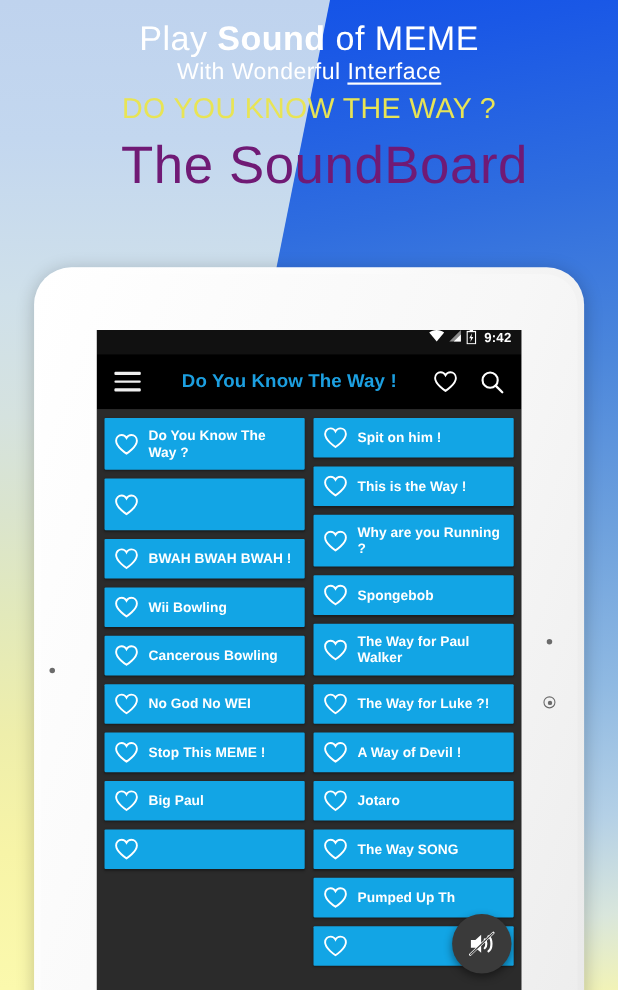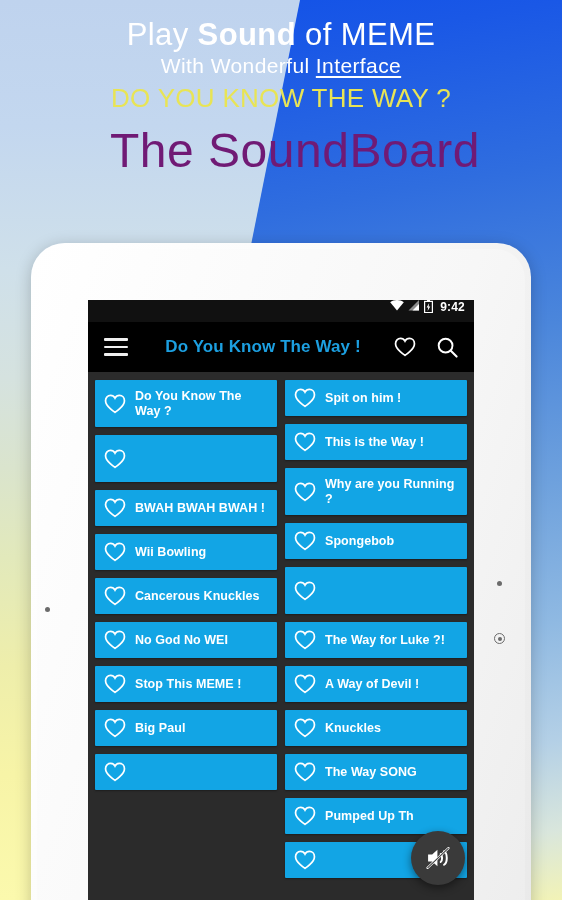--- a/index.html
+++ b/index.html
@@ -225,21 +225,21 @@
           <div class="cell h1">
             <svg class="heart" width="22" height="20" viewBox="0 0 24 22">
               <path d="M12 20.2 C12 20.2 1.6 13.6 1.6 7.3 C1.6 3.9 4.1 1.6 7.1 1.6 C9.3 1.6 11.1 2.9 12 4.6 C12.9 2.9 14.7 1.6 16.9 1.6 C19.9 1.6 22.4 3.9 22.4 7.3 C22.4 13.6 12 20.2 12 20.2 Z" fill="none" stroke="#ffffff" stroke-width="1.9"></path>
             </svg>
             <span class="label">Wii Bowling</span>
           </div>
           <div class="cell h1">
             <svg class="heart" width="22" height="20" viewBox="0 0 24 22">
               <path d="M12 20.2 C12 20.2 1.6 13.6 1.6 7.3 C1.6 3.9 4.1 1.6 7.1 1.6 C9.3 1.6 11.1 2.9 12 4.6 C12.9 2.9 14.7 1.6 16.9 1.6 C19.9 1.6 22.4 3.9 22.4 7.3 C22.4 13.6 12 20.2 12 20.2 Z" fill="none" stroke="#ffffff" stroke-width="1.9"></path>
             </svg>
-            <span class="label">Cancerous Knuckles</span>
+            <span class="label">Cancerous Bowling</span>
           </div>
           <div class="cell h1">
             <svg class="heart" width="22" height="20" viewBox="0 0 24 22">
               <path d="M12 20.2 C12 20.2 1.6 13.6 1.6 7.3 C1.6 3.9 4.1 1.6 7.1 1.6 C9.3 1.6 11.1 2.9 12 4.6 C12.9 2.9 14.7 1.6 16.9 1.6 C19.9 1.6 22.4 3.9 22.4 7.3 C22.4 13.6 12 20.2 12 20.2 Z" fill="none" stroke="#ffffff" stroke-width="1.9"></path>
             </svg>
             <span class="label">No God No WEI</span>
           </div>
           <div class="cell h1">
             <svg class="heart" width="22" height="20" viewBox="0 0 24 22">
               <path d="M12 20.2 C12 20.2 1.6 13.6 1.6 7.3 C1.6 3.9 4.1 1.6 7.1 1.6 C9.3 1.6 11.1 2.9 12 4.6 C12.9 2.9 14.7 1.6 16.9 1.6 C19.9 1.6 22.4 3.9 22.4 7.3 C22.4 13.6 12 20.2 12 20.2 Z" fill="none" stroke="#ffffff" stroke-width="1.9"></path>
@@ -281,38 +281,39 @@
           <div class="cell h1">
             <svg class="heart" width="22" height="20" viewBox="0 0 24 22">
               <path d="M12 20.2 C12 20.2 1.6 13.6 1.6 7.3 C1.6 3.9 4.1 1.6 7.1 1.6 C9.3 1.6 11.1 2.9 12 4.6 C12.9 2.9 14.7 1.6 16.9 1.6 C19.9 1.6 22.4 3.9 22.4 7.3 C22.4 13.6 12 20.2 12 20.2 Z" fill="none" stroke="#ffffff" stroke-width="1.9"></path>
             </svg>
             <span class="label">Spongebob</span>
           </div>
           <div class="cell h2">
             <svg class="heart" width="22" height="20" viewBox="0 0 24 22">
               <path d="M12 20.2 C12 20.2 1.6 13.6 1.6 7.3 C1.6 3.9 4.1 1.6 7.1 1.6 C9.3 1.6 11.1 2.9 12 4.6 C12.9 2.9 14.7 1.6 16.9 1.6 C19.9 1.6 22.4 3.9 22.4 7.3 C22.4 13.6 12 20.2 12 20.2 Z" fill="none" stroke="#ffffff" stroke-width="1.9"></path>
             </svg>
+            <span class="label">The Way for Paul Walker</span>
           </div>
           <div class="cell h1">
             <svg class="heart" width="22" height="20" viewBox="0 0 24 22">
               <path d="M12 20.2 C12 20.2 1.6 13.6 1.6 7.3 C1.6 3.9 4.1 1.6 7.1 1.6 C9.3 1.6 11.1 2.9 12 4.6 C12.9 2.9 14.7 1.6 16.9 1.6 C19.9 1.6 22.4 3.9 22.4 7.3 C22.4 13.6 12 20.2 12 20.2 Z" fill="none" stroke="#ffffff" stroke-width="1.9"></path>
             </svg>
             <span class="label">The Way for Luke ?!</span>
           </div>
           <div class="cell h1">
             <svg class="heart" width="22" height="20" viewBox="0 0 24 22">
               <path d="M12 20.2 C12 20.2 1.6 13.6 1.6 7.3 C1.6 3.9 4.1 1.6 7.1 1.6 C9.3 1.6 11.1 2.9 12 4.6 C12.9 2.9 14.7 1.6 16.9 1.6 C19.9 1.6 22.4 3.9 22.4 7.3 C22.4 13.6 12 20.2 12 20.2 Z" fill="none" stroke="#ffffff" stroke-width="1.9"></path>
             </svg>
             <span class="label">A Way of Devil !</span>
           </div>
           <div class="cell h1">
             <svg class="heart" width="22" height="20" viewBox="0 0 24 22">
               <path d="M12 20.2 C12 20.2 1.6 13.6 1.6 7.3 C1.6 3.9 4.1 1.6 7.1 1.6 C9.3 1.6 11.1 2.9 12 4.6 C12.9 2.9 14.7 1.6 16.9 1.6 C19.9 1.6 22.4 3.9 22.4 7.3 C22.4 13.6 12 20.2 12 20.2 Z" fill="none" stroke="#ffffff" stroke-width="1.9"></path>
             </svg>
-            <span class="label">Knuckles</span>
+            <span class="label">Jotaro</span>
           </div>
           <div class="cell h1">
             <svg class="heart" width="22" height="20" viewBox="0 0 24 22">
               <path d="M12 20.2 C12 20.2 1.6 13.6 1.6 7.3 C1.6 3.9 4.1 1.6 7.1 1.6 C9.3 1.6 11.1 2.9 12 4.6 C12.9 2.9 14.7 1.6 16.9 1.6 C19.9 1.6 22.4 3.9 22.4 7.3 C22.4 13.6 12 20.2 12 20.2 Z" fill="none" stroke="#ffffff" stroke-width="1.9"></path>
             </svg>
             <span class="label">The Way SONG</span>
           </div>
           <div class="cell h1">
             <svg class="heart" width="22" height="20" viewBox="0 0 24 22">
               <path d="M12 20.2 C12 20.2 1.6 13.6 1.6 7.3 C1.6 3.9 4.1 1.6 7.1 1.6 C9.3 1.6 11.1 2.9 12 4.6 C12.9 2.9 14.7 1.6 16.9 1.6 C19.9 1.6 22.4 3.9 22.4 7.3 C22.4 13.6 12 20.2 12 20.2 Z" fill="none" stroke="#ffffff" stroke-width="1.9"></path>

